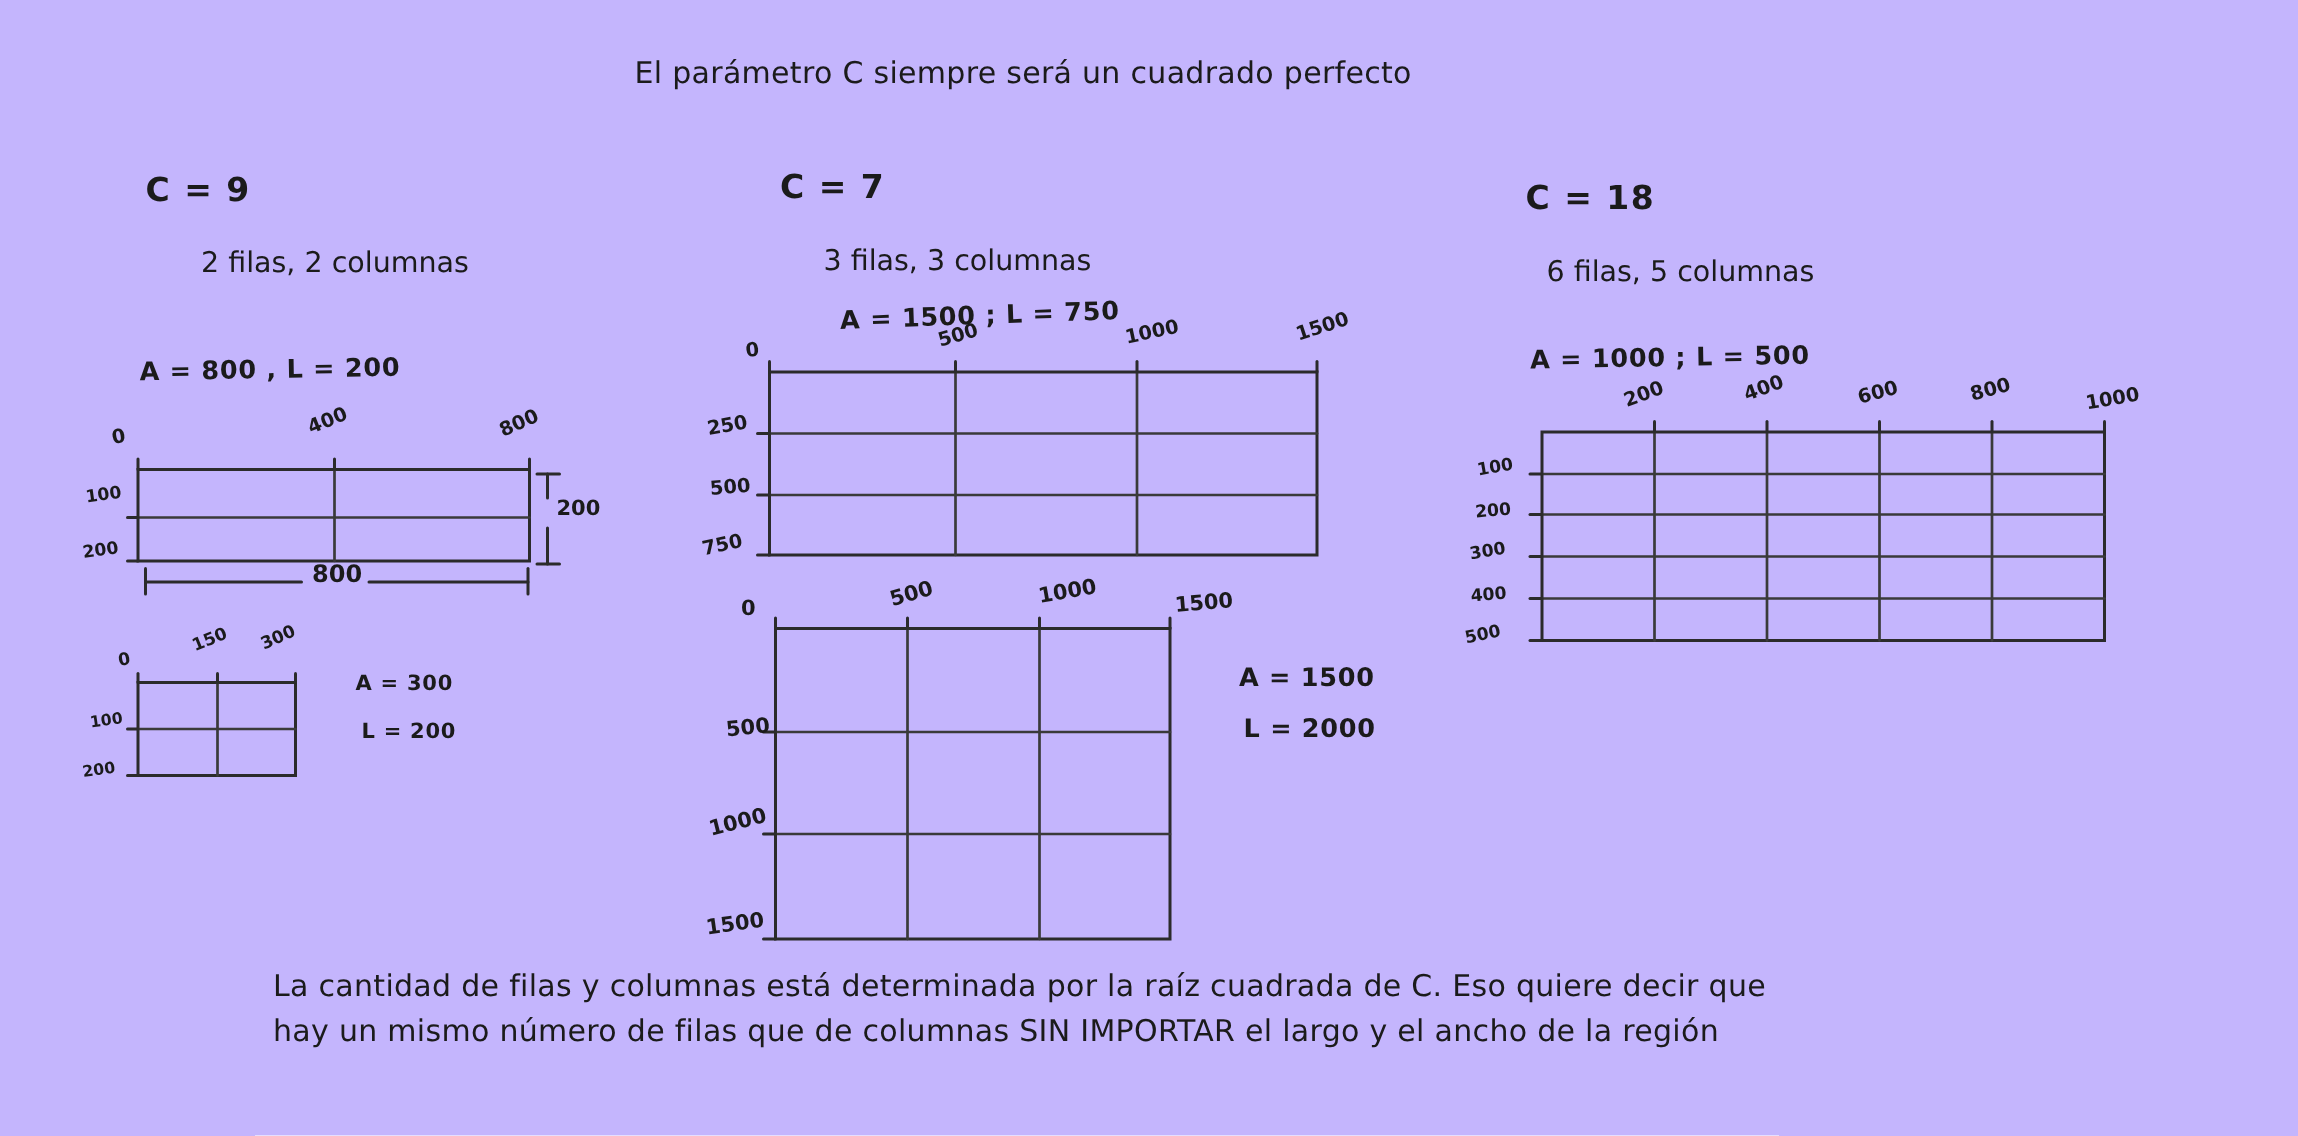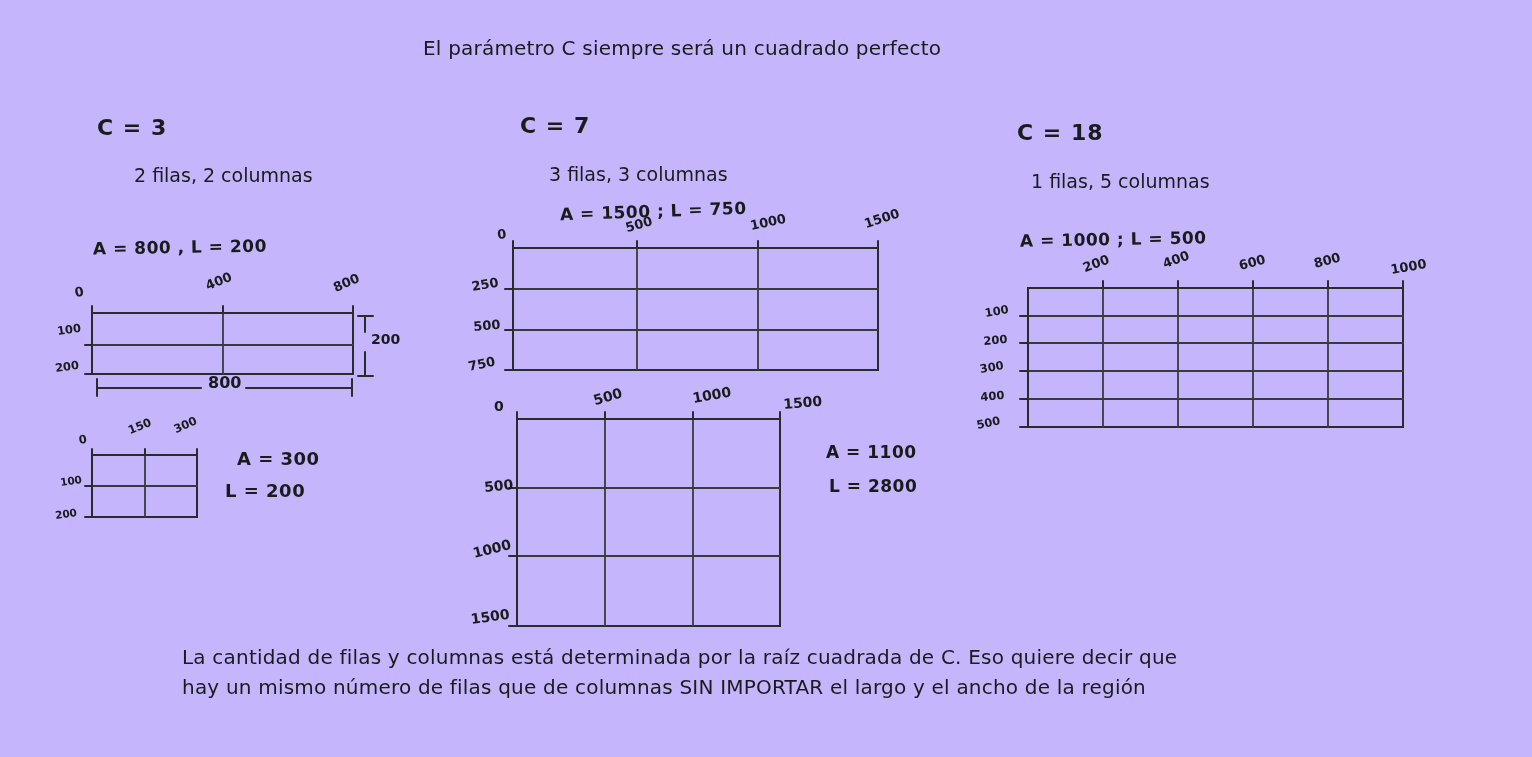--- a/index.html
+++ b/index.html
@@ -11,21 +11,21 @@
     color:#1b1b1b;
     overflow:hidden;
   }
   .lbl{position:absolute;white-space:nowrap;color:#1b1b1b;line-height:1.1;}
   .title{font-size:20px;letter-spacing:0.2px;}
   .c-label{font-size:22px;font-weight:600;letter-spacing:1px;}
   .dims{font-size:19px;}
   .params{font-size:17px;font-weight:bold;letter-spacing:0.5px;}
   .tick{font-size:13px;font-weight:bold;transform-origin:left bottom;}
   .tick-sm{font-size:11.5px;font-weight:bold;transform-origin:left bottom;}
-  .side{font-size:18px;font-weight:bold;letter-spacing:0.5px;}
+  .side{font-size:14px;font-weight:bold;letter-spacing:0.5px;}
   .dim-ann{font-size:14px;font-weight:bold;}
   .footer-line{font-size:20px;letter-spacing:0.2px;}
   svg{position:absolute;left:0;top:0;}
   .ink{stroke:#2b2b2b;stroke-width:2;fill:none;stroke-linecap:round;}
   .ink-thin{stroke:#3a3a3a;stroke-width:1.8;fill:none;stroke-linecap:round;}
 </style>
 </head>
 <body>
 
 <div id="canvas">
@@ -116,64 +116,64 @@
       <line class="ink" x1="1020" y1="316" x2="1028" y2="316"></line>
       <line class="ink" x1="1020" y1="343" x2="1028" y2="343"></line>
       <line class="ink" x1="1020" y1="371" x2="1028" y2="371"></line>
       <line class="ink" x1="1020" y1="399" x2="1028" y2="399"></line>
       <line class="ink" x1="1020" y1="427" x2="1028" y2="427"></line>
     </g>
   </svg>
 
   <div class="lbl title" style="left:423px;top:37px;">El parámetro C siempre será un cuadrado perfecto</div>
 
-  <div class="lbl c-label" style="left:97px;top:116px;">C = 3</div>
+  <div class="lbl c-label" style="left:97px;top:116px;">C = 9</div>
   <div class="lbl dims" style="left:134px;top:165px;">2 filas, 2 columnas</div>
   <div class="lbl params" style="left:93px;top:238px;transform:rotate(-1deg);">A = 800 ,   L = 200</div>
 
   <div class="lbl tick" style="left:76px;top:286px;transform:rotate(-10deg);">0</div>
   <div class="lbl tick" style="left:209px;top:279px;transform:rotate(-22deg);">400</div>
   <div class="lbl tick" style="left:337px;top:281px;transform:rotate(-24deg);">800</div>
   <div class="lbl tick-sm" style="left:58px;top:325px;transform:rotate(-8deg);">100</div>
   <div class="lbl tick-sm" style="left:56px;top:362px;transform:rotate(-8deg);">200</div>
   <div class="lbl dim-ann" style="left:371px;top:332px;">200</div>
   <div class="lbl dim-ann" style="left:208px;top:374px;font-size:16px;">800</div>
 
   <div class="lbl tick-sm" style="left:80px;top:434px;transform:rotate(-10deg);">0</div>
   <div class="lbl tick-sm" style="left:131px;top:424px;transform:rotate(-22deg);">150</div>
   <div class="lbl tick-sm" style="left:177px;top:423px;transform:rotate(-24deg);">300</div>
   <div class="lbl tick-sm" style="left:61px;top:477px;transform:rotate(-8deg);font-size:10.5px;">100</div>
   <div class="lbl tick-sm" style="left:56px;top:510px;transform:rotate(-8deg);font-size:10.5px;">200</div>
   <div class="lbl side" style="left:237px;top:449px;">A = 300</div>
-  <div class="lbl side" style="left:225px;top:481px;text-align:right;">L = 200</div>
+  <div class="lbl side" style="left:241px;top:481px;text-align:right;">L = 200</div>
 
   <div class="lbl c-label" style="left:520px;top:114px;">C = 7</div>
   <div class="lbl dims" style="left:549px;top:164px;">3 filas, 3 columnas</div>
   <div class="lbl params" style="left:560px;top:202px;transform:rotate(-2deg);">A = 1500 ;   L = 750</div>
 
   <div class="lbl tick" style="left:498px;top:228px;transform:rotate(-6deg);">0</div>
   <div class="lbl tick" style="left:628px;top:221px;transform:rotate(-16deg);">500</div>
   <div class="lbl tick" style="left:752px;top:219px;transform:rotate(-12deg);">1000</div>
   <div class="lbl tick" style="left:867px;top:217px;transform:rotate(-18deg);">1500</div>
   <div class="lbl tick" style="left:473px;top:280px;transform:rotate(-10deg);">250</div>
   <div class="lbl tick" style="left:474px;top:320px;transform:rotate(-5deg);">500</div>
   <div class="lbl tick" style="left:470px;top:360px;transform:rotate(-12deg);">750</div>
 
   <div class="lbl tick" style="left:494px;top:399px;font-size:14px;">0</div>
   <div class="lbl tick" style="left:596px;top:393px;font-size:14px;transform:rotate(-16deg);">500</div>
   <div class="lbl tick" style="left:694px;top:391px;font-size:14px;transform:rotate(-10deg);">1000</div>
   <div class="lbl tick" style="left:784px;top:397px;font-size:14px;transform:rotate(-5deg);">1500</div>
   <div class="lbl tick" style="left:485px;top:480px;font-size:14px;transform:rotate(-6deg);">500</div>
   <div class="lbl tick" style="left:475px;top:546px;font-size:14px;transform:rotate(-14deg);">1000</div>
   <div class="lbl tick" style="left:472px;top:612px;font-size:14px;transform:rotate(-8deg);">1500</div>
-  <div class="lbl side" style="left:826px;top:443px;font-size:17px;">A = 1100</div>
-  <div class="lbl side" style="left:829px;top:477px;font-size:17px;">L = 2800</div>
+  <div class="lbl side" style="left:826px;top:443px;font-size:17px;">A = 1500</div>
+  <div class="lbl side" style="left:829px;top:477px;font-size:17px;">L = 2000</div>
 
   <div class="lbl c-label" style="left:1017px;top:121px;">C = 18</div>
-  <div class="lbl dims" style="left:1031px;top:171px;">1 filas, 5 columnas</div>
+  <div class="lbl dims" style="left:1031px;top:171px;">6 filas, 5 columnas</div>
   <div class="lbl params" style="left:1020px;top:230px;transform:rotate(-1deg);">A = 1000  ;   L = 500</div>
 
   <div class="lbl tick" style="left:1086px;top:261px;transform:rotate(-20deg);">200</div>
   <div class="lbl tick" style="left:1166px;top:257px;transform:rotate(-20deg);">400</div>
   <div class="lbl tick" style="left:1241px;top:259px;transform:rotate(-15deg);">600</div>
   <div class="lbl tick" style="left:1316px;top:257px;transform:rotate(-15deg);">800</div>
   <div class="lbl tick" style="left:1392px;top:263px;transform:rotate(-10deg);">1000</div>
   <div class="lbl tick-sm" style="left:986px;top:307px;transform:rotate(-10deg);">100</div>
   <div class="lbl tick-sm" style="left:984px;top:335px;transform:rotate(-5deg);">200</div>
   <div class="lbl tick-sm" style="left:981px;top:363px;transform:rotate(-10deg);">300</div>

